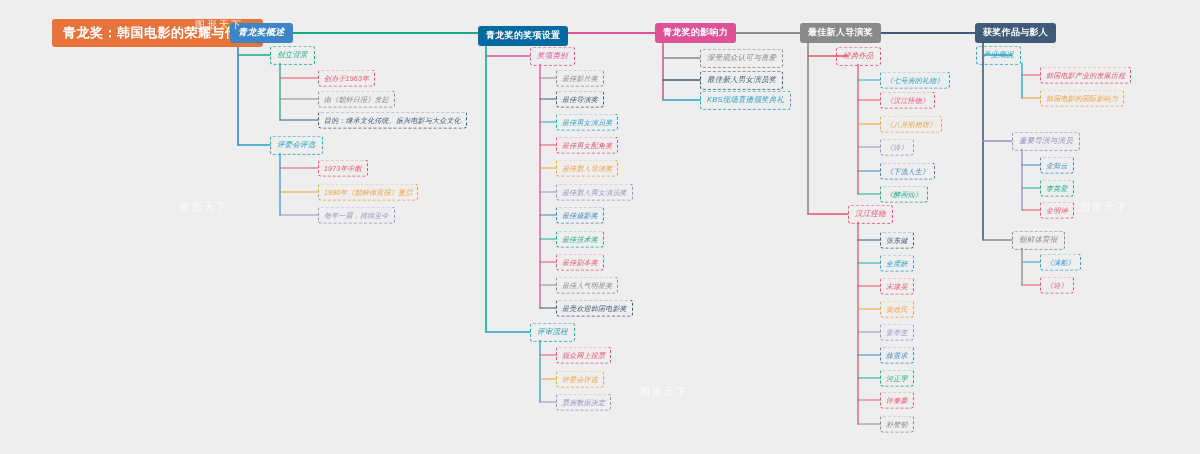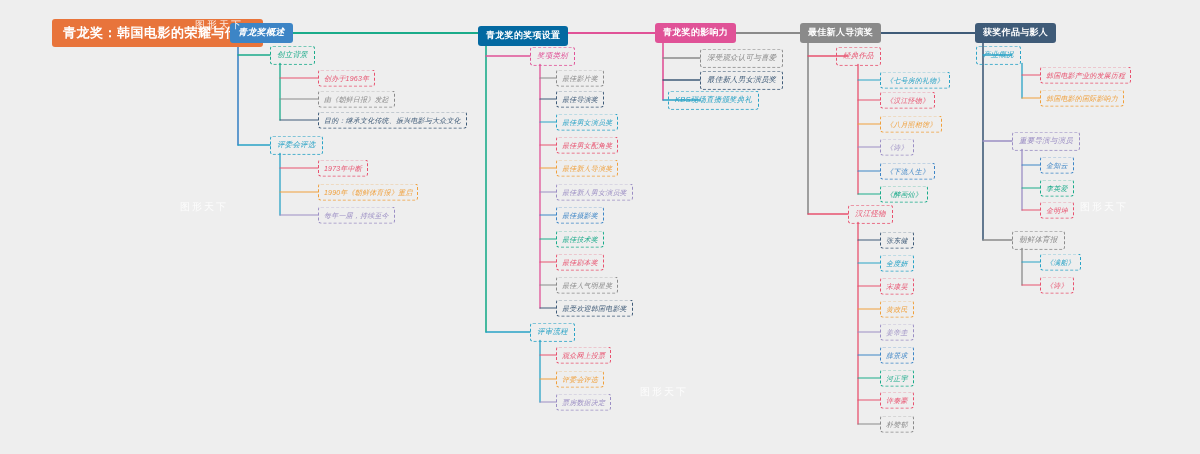--- a/index.html
+++ b/index.html
@@ -169,21 +169,21 @@
       <div class="node lvl3" style="left: 556px; top: 262px; border-color: rgb(232, 82, 111); color: rgb(232, 82, 111);">最佳剧本奖</div>
       <div class="node lvl3" style="left: 556px; top: 285px; border-color: rgb(138, 138, 138); color: rgb(138, 138, 138);">最佳人气明星奖</div>
       <div class="node lvl3" style="left: 556px; top: 308px; border-color: rgb(63, 91, 120); color: rgb(63, 91, 120);">最受欢迎韩国电影奖</div>
       <div class="node lvl2" style="left: 530px; top: 332px; border-color: rgb(41, 163, 198); color: rgb(41, 163, 198);">评审流程</div>
       <div class="node lvl3" style="left: 556px; top: 355px; border-color: rgb(232, 82, 111); color: rgb(232, 82, 111);">观众网上投票</div>
       <div class="node lvl3" style="left: 556px; top: 379px; border-color: rgb(240, 160, 60); color: rgb(240, 160, 60);">评委会评选</div>
       <div class="node lvl3" style="left: 556px; top: 402px; border-color: rgb(155, 142, 196); color: rgb(155, 142, 196);">票房数据决定</div>
       <div class="node lvl1" style="left: 655px; top: 33px; background: rgb(224, 82, 151);">青龙奖的影响力</div>
       <div class="node lvl2" style="left: 700px; top: 58px; border-color: rgb(138, 138, 138); color: rgb(138, 138, 138);">深受观众认可与喜爱</div>
       <div class="node lvl2" style="left: 700px; top: 80px; border-color: rgb(63, 91, 120); color: rgb(63, 91, 120);">最佳新人男女演员奖</div>
-      <div class="node lvl2" style="left: 668px; top: 100px; border-color: rgb(41, 163, 198); color: rgb(41, 163, 198);">KBS现场直播颁奖典礼</div>
+      <div class="node lvl2" style="left: 700px; top: 100px; border-color: rgb(41, 163, 198); color: rgb(41, 163, 198);">KBS现场直播颁奖典礼</div>
       <div class="node lvl1" style="left: 800px; top: 33px; background: rgb(138, 138, 138);">最佳新人导演奖</div>
       <div class="node lvl2" style="left: 836px; top: 56px; border-color: rgb(232, 82, 111); color: rgb(232, 82, 111);">经典作品</div>
       <div class="node lvl3" style="left: 880px; top: 80px; border-color: rgb(41, 163, 198); color: rgb(41, 163, 198);">《七号房的礼物》</div>
       <div class="node lvl3" style="left: 880px; top: 100px; border-color: rgb(232, 82, 111); color: rgb(232, 82, 111);">《汉江怪物》</div>
       <div class="node lvl3" style="left: 880px; top: 124px; border-color: rgb(240, 160, 60); color: rgb(240, 160, 60);">《八月照相馆》</div>
       <div class="node lvl3" style="left: 880px; top: 147px; border-color: rgb(155, 142, 196); color: rgb(155, 142, 196);">《诗》</div>
       <div class="node lvl3" style="left: 880px; top: 171px; border-color: rgb(61, 133, 198); color: rgb(61, 133, 198);">《下流人生》</div>
       <div class="node lvl3" style="left: 880px; top: 194px; border-color: rgb(26, 171, 138); color: rgb(26, 171, 138);">《醉画仙》</div>
       <div class="node lvl2" style="left: 848px; top: 214px; border-color: rgb(232, 82, 111); color: rgb(232, 82, 111);">汉江怪物</div>
       <div class="node lvl3" style="left: 880px; top: 240px; border-color: rgb(63, 91, 120); color: rgb(63, 91, 120);">张东健</div>

